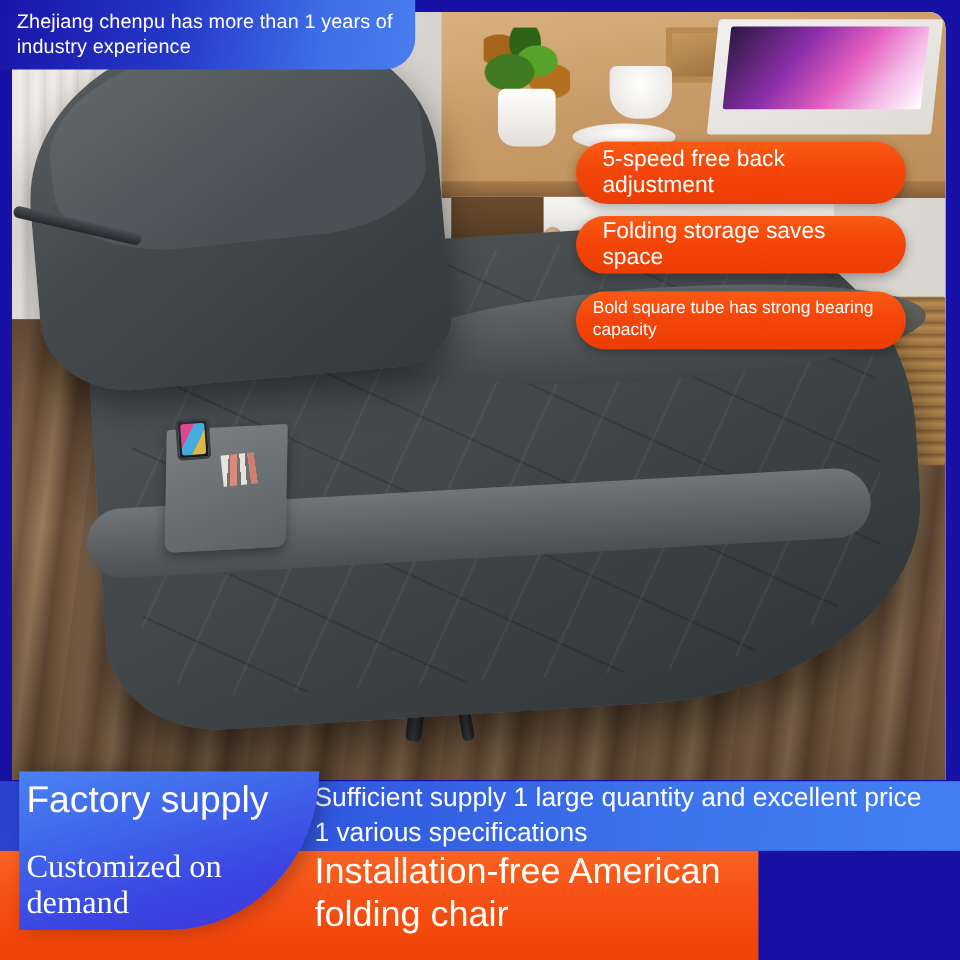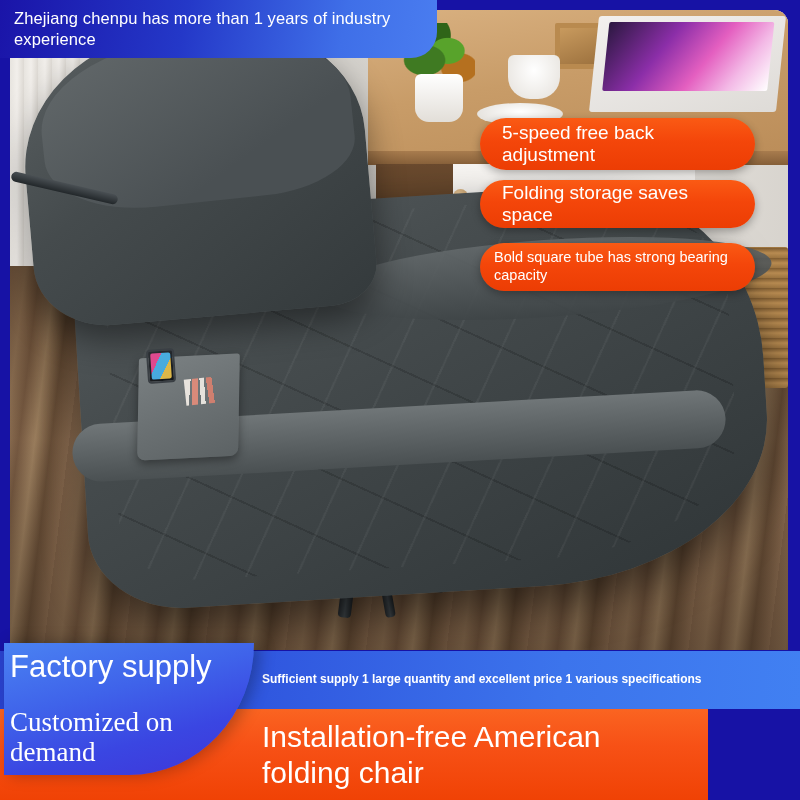--- a/index.html
+++ b/index.html
@@ -206,21 +206,21 @@
     border-radius:6px; transform:rotate(5deg);
   }
   .arm-bar{
     position:absolute; left:0%; top:27%; width:14%; height:10px;
     background:linear-gradient(180deg,#4a5054,#22272a);
     border-radius:5px; transform:rotate(13deg);
   }
 
   
   .top-banner{
-    position:absolute; left:0; top:0; width:437px; height:58px;
+    position:absolute; left:0; top:0; width:346px; height:58px;
     background:linear-gradient(100deg,#1a14a8 0%,#2438c8 42%,#3f6fe8 78%,#4a7df0 100%);
     border-radius:0 0 26px 0;
     display:flex; align-items:center;
     padding:0 16px 0 14px;
     z-index:6;
   }
   .top-banner .txt{
     color:#fff; font-size:16.5px; line-height:1.28; letter-spacing:.1px;
   }
 
@@ -240,37 +240,37 @@
   #badge-3 .btxt{ font-size:14.5px; line-height:1.22; }
 
   
   .bar-blue{
     position:absolute; left:0; top:651px; width:800px; height:58px;
     background:linear-gradient(95deg,#2a42cf 0%,#2f55de 30%,#3c74ec 70%,#4180f2 100%);
     z-index:4;
     display:flex; align-items:center;
   }
   .bar-blue .btxt{
-    color:#fff; font-size:12px; line-height:1.3;
-    margin-left:262px; padding-right:24px;font-weight:bold;
+    color:#fff; font-size:22px; line-height:1.3;
+    margin-left:262px; padding-right:24px;
   }
   .bar-orange{
-    position:absolute; left:0; top:709px; width:708px; height:91px;
+    position:absolute; left:0; top:709px; width:632px; height:91px;
     background:linear-gradient(180deg,#fa6421 0%,#f75116 40%,#f04205 100%);
     z-index:4;
-    display:flex; align-items:center;
+    display:flex; align-items:flex-start;
   }
   .bar-orange .btxt{
     color:#fff; font-size:30px; line-height:1.2;
     margin-left:262px; padding-right:16px;
   }
 
   
   .left-panel{
-    position:absolute; left:4px; top:643px; width:250px; height:132px;
+    position:absolute; left:16px; top:643px; width:250px; height:132px;
     background:linear-gradient(165deg,#4a82f2 0%,#3f63ea 38%,#3a46e2 68%,#3f35d8 100%);
     border-radius:0 0 180px 0/0 0 190px 0;
     z-index:5;
     box-shadow:6px 0 16px rgba(0,0,0,.28);
     padding:8px 0 0 6px;
   }
   .left-panel .l1{
     color:#fff; font-size:31px; line-height:1.06; white-space:nowrap;
   }
   .left-panel .l2{

